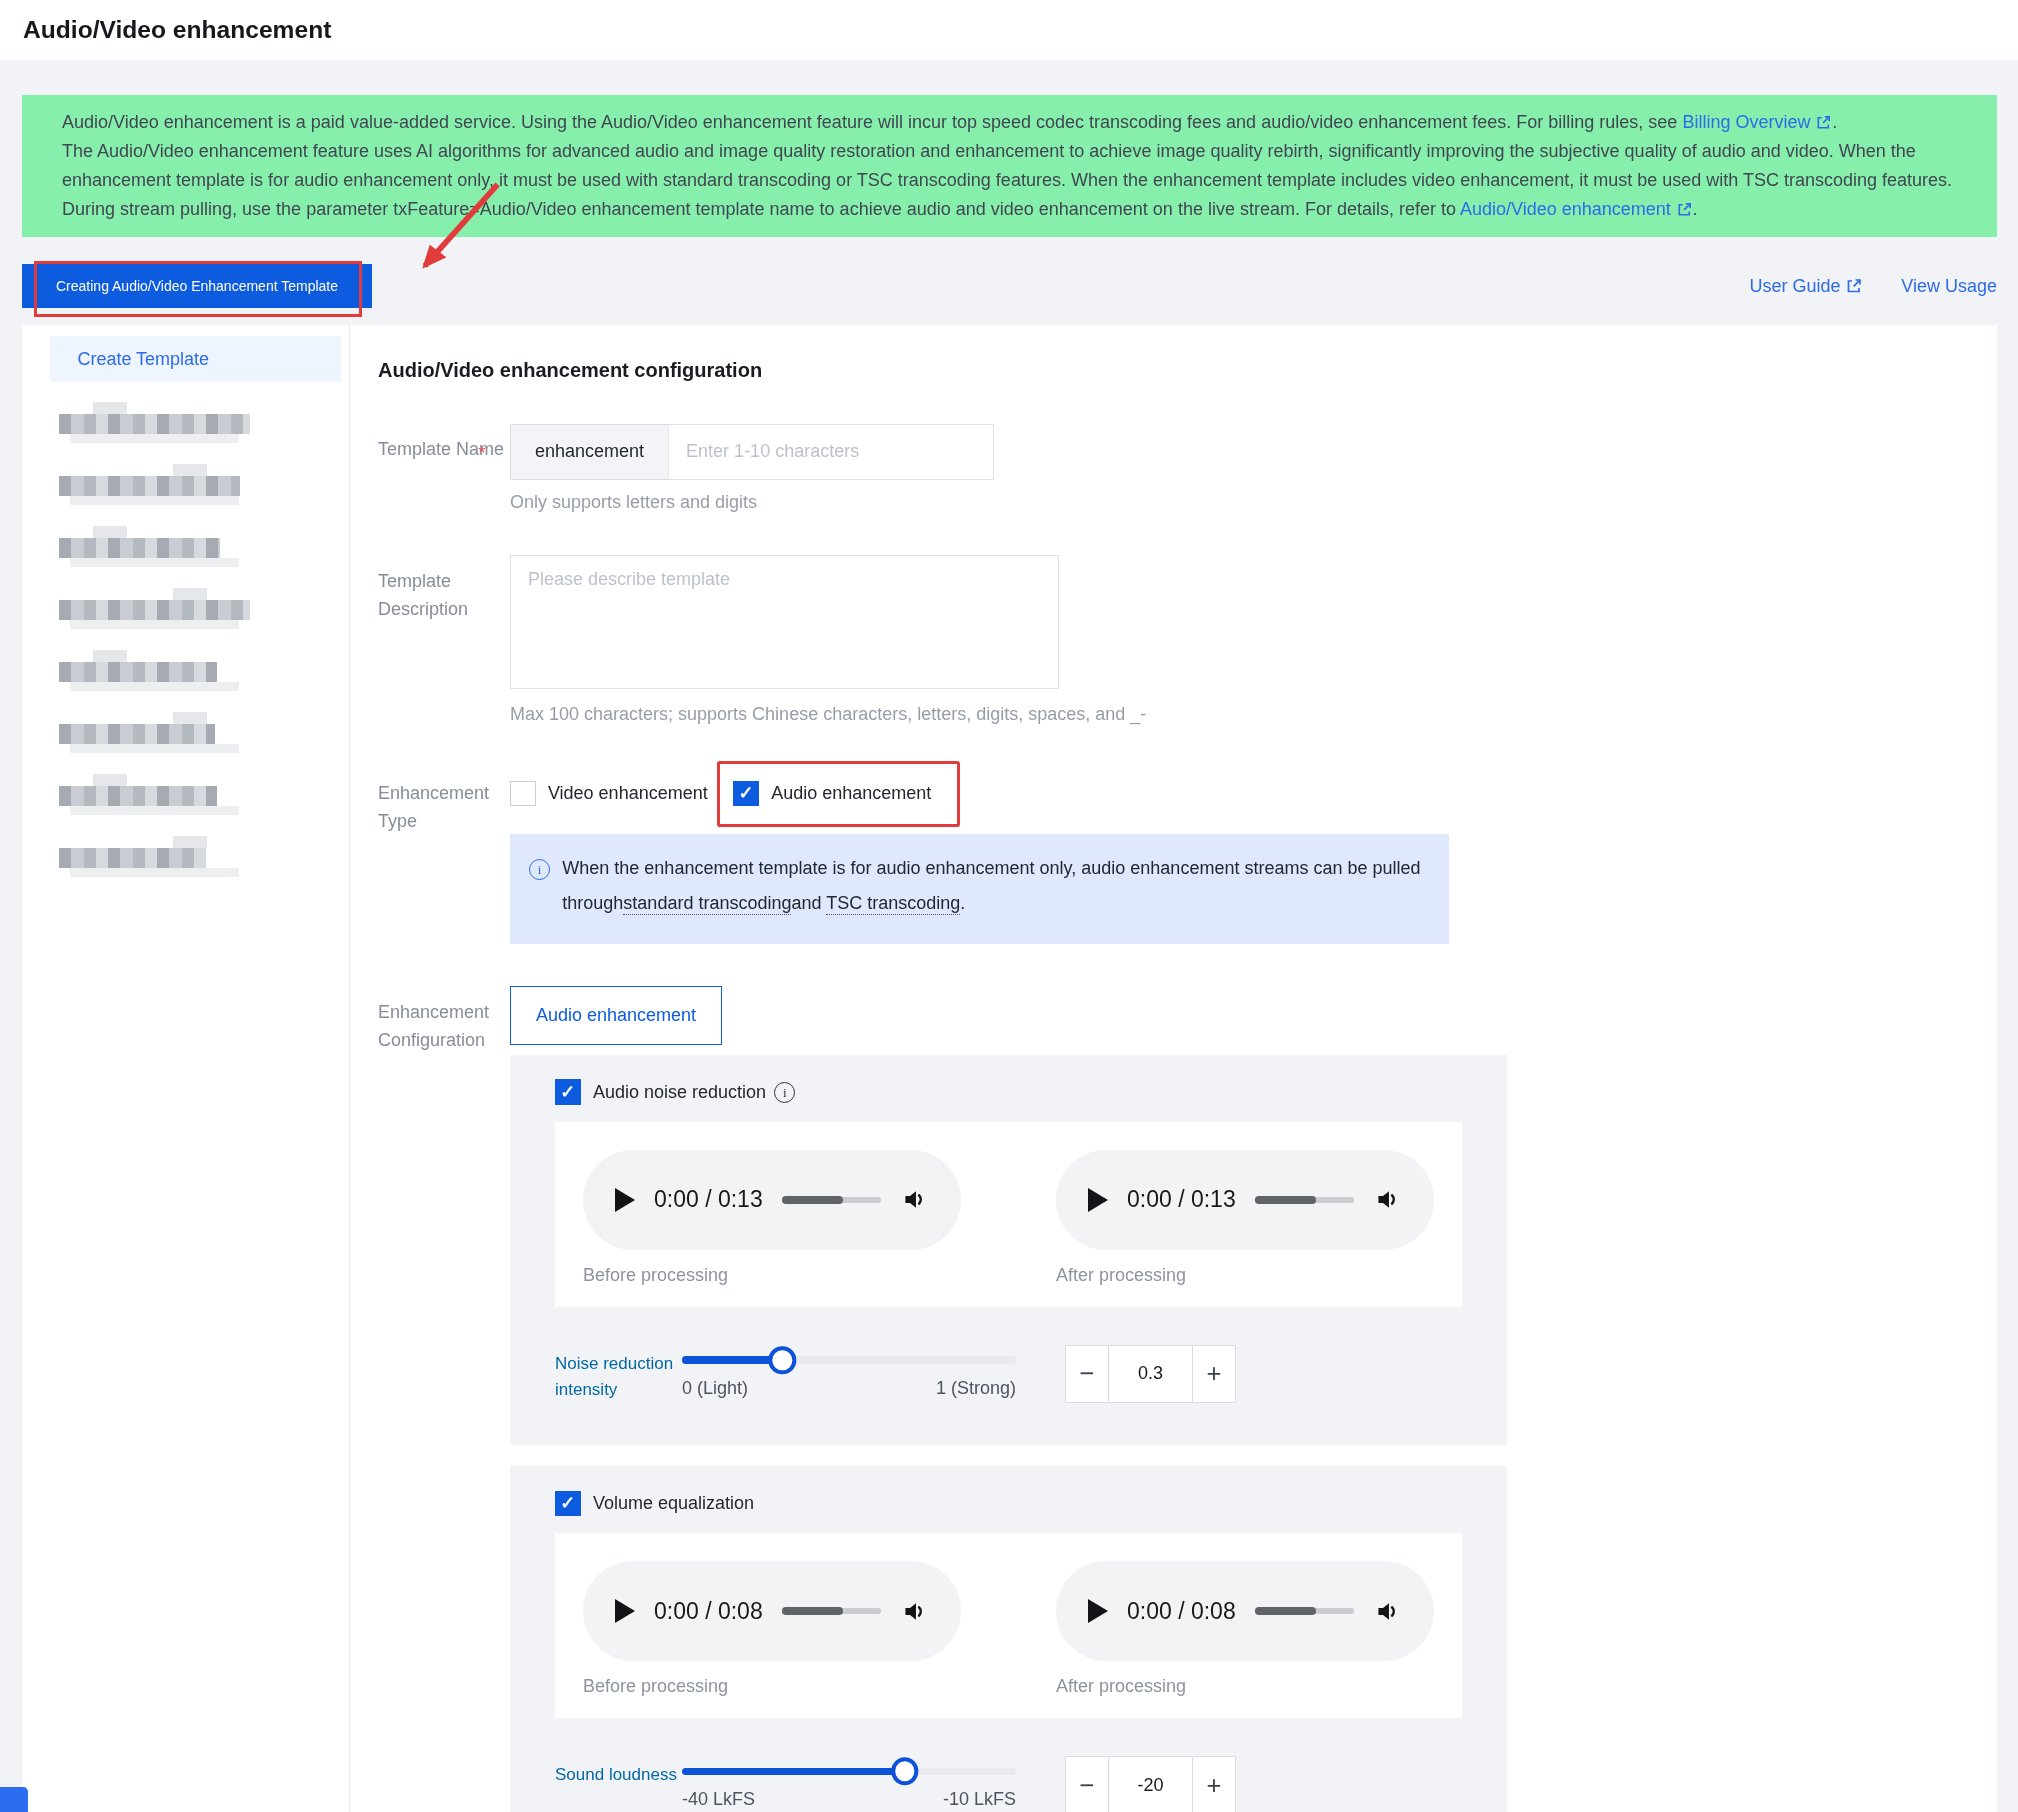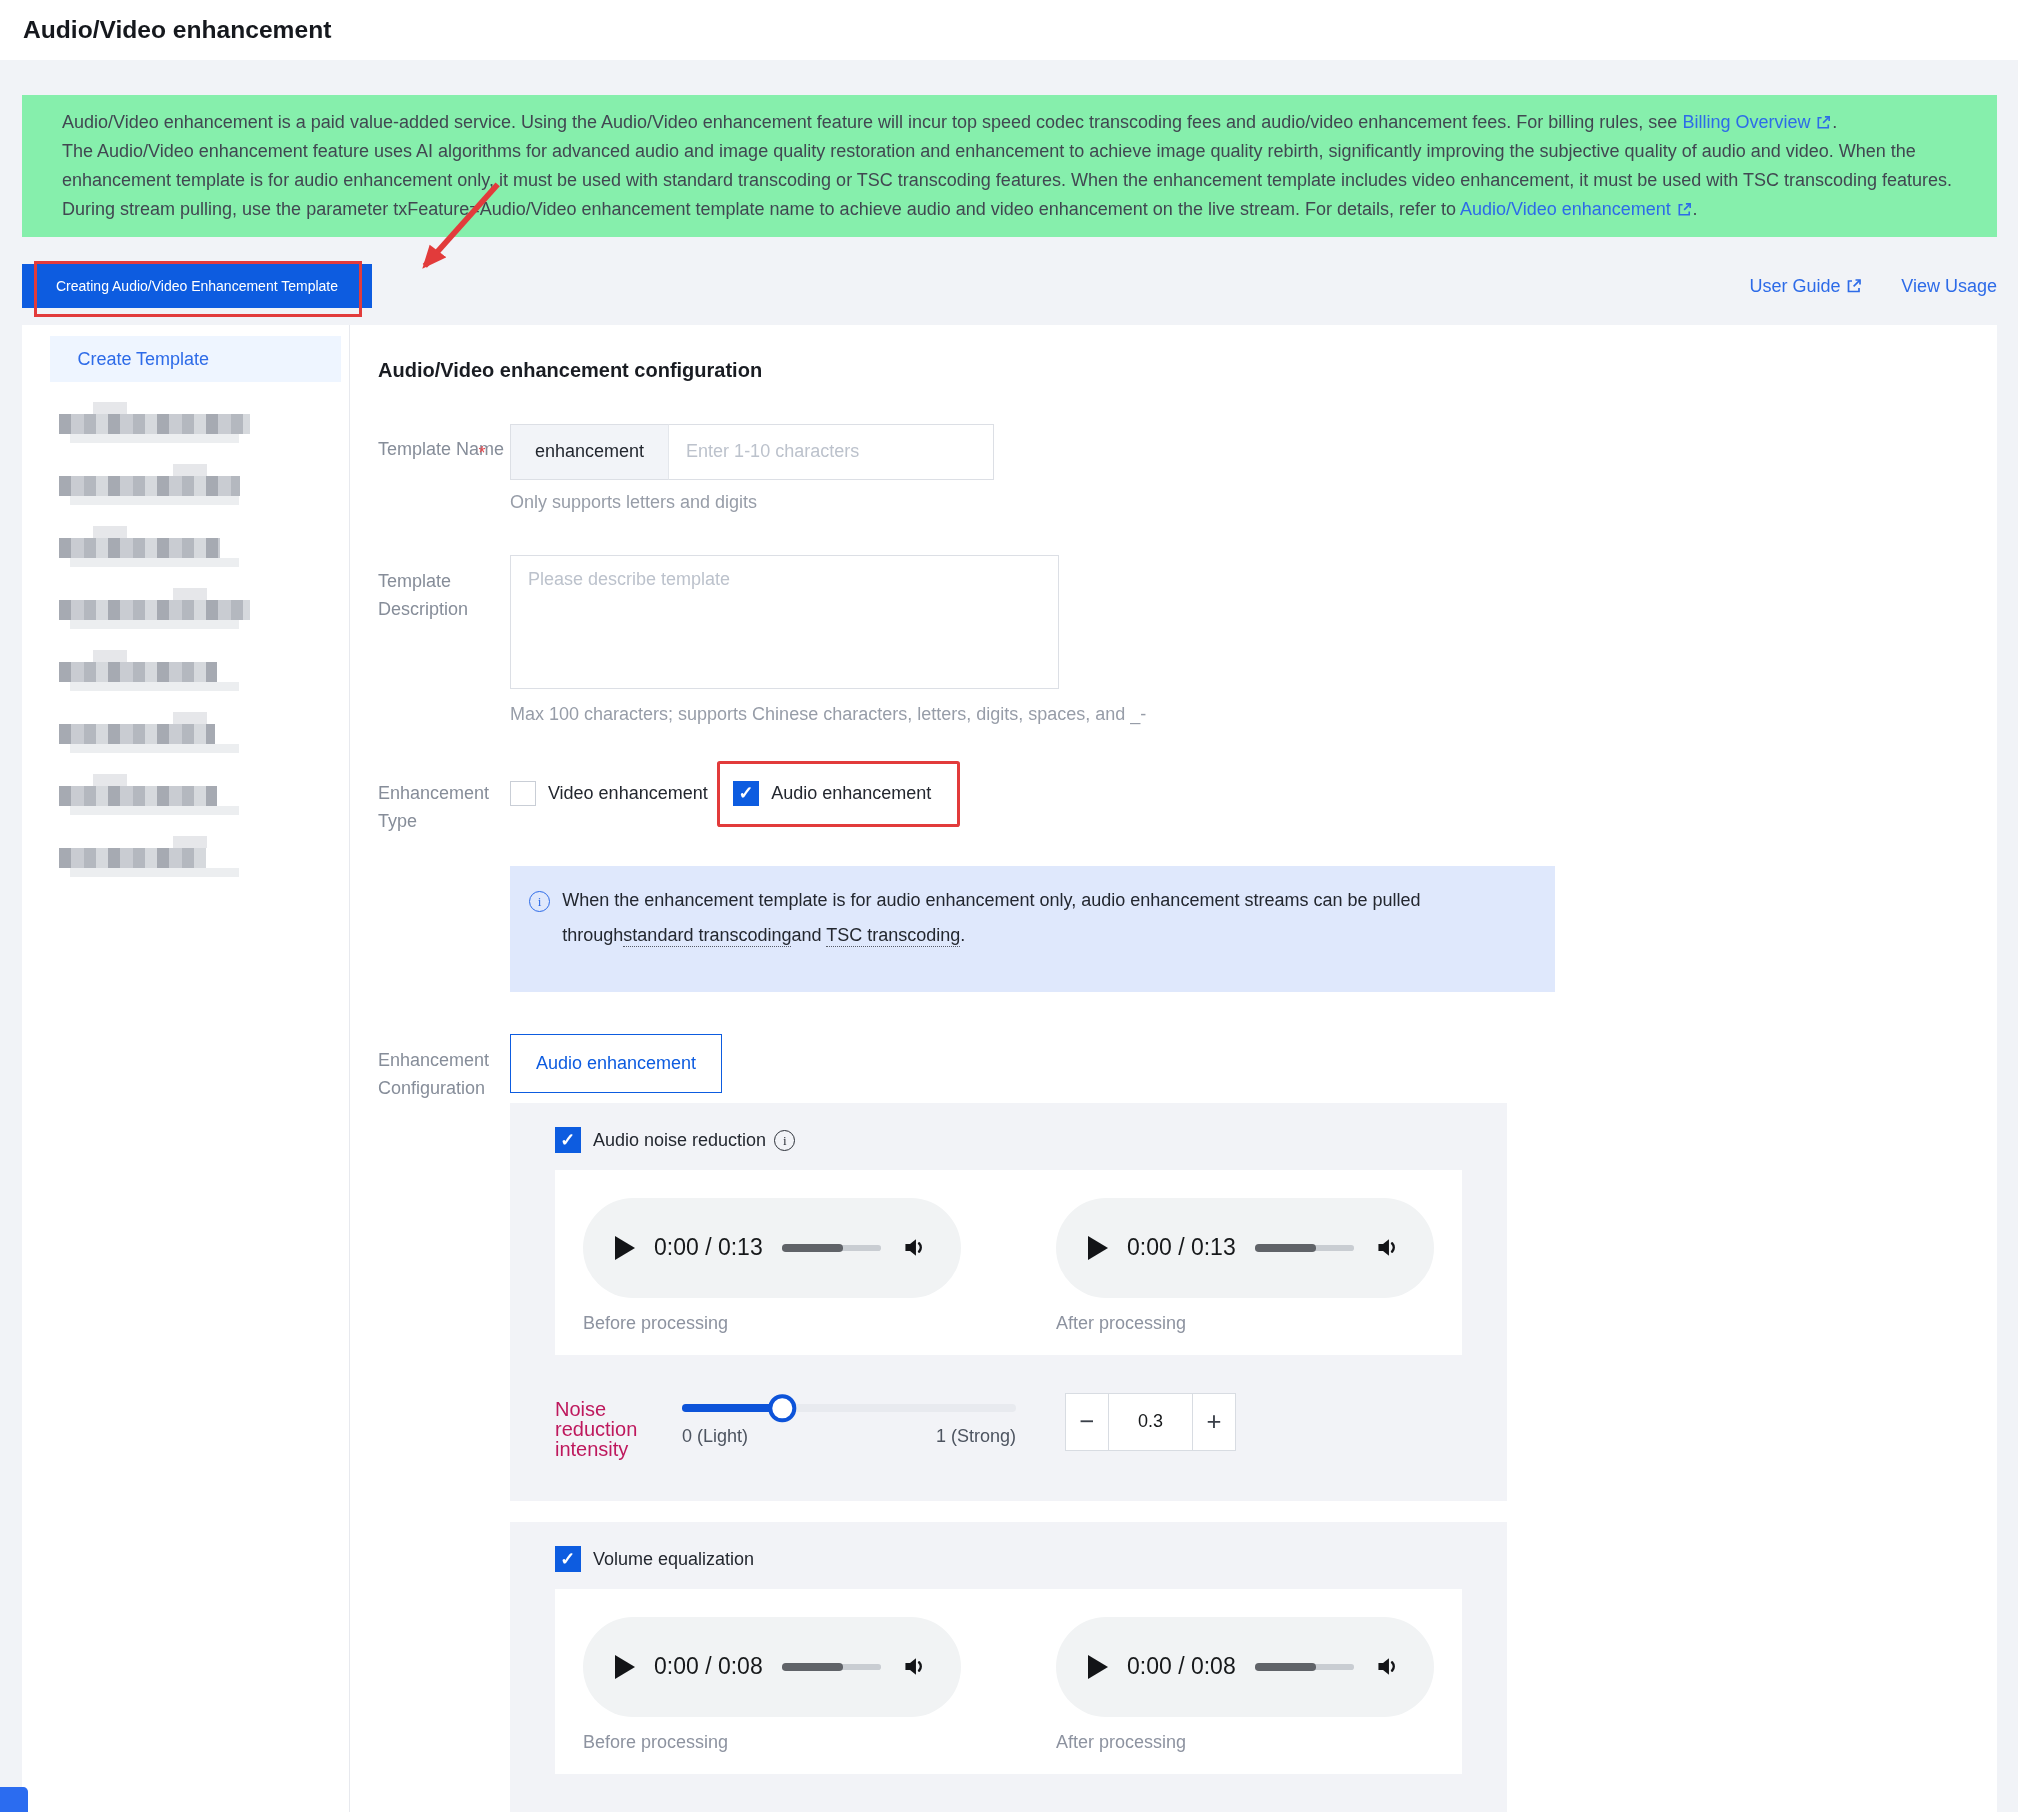--- a/index.html
+++ b/index.html
@@ -57,21 +57,21 @@
 .tarea{width:549px;height:134px;border:0.9px solid #dcdfe5;padding:13.2px 17px;font-size:18px;resize:none;outline:none;font-family:Liberation Sans, sans-serif;color:#23272f}
 
 .cbrow{display:flex;align-items:center;padding-top:13.2px}
 .cbitem{display:inline-flex;align-items:center;gap:12.3px;font-size:18px;color:#23272f;cursor:pointer}
 .cb{width:25.6px;height:25.6px;border:0.9px solid #c9ced6;background:#fff;flex:none;position:relative}
 .cb.on{background:#0d5ce0;border-color:#0d5ce0}
 .cb.on::after{content:"✓";position:absolute;inset:0;color:#fff;font-size:18px;font-weight:bold;display:flex;align-items:center;justify-content:center}
 .audio-wrap{position:relative;margin-left:25.6px}
 .anno-box2{position:absolute;left:-16px;top:-20px;right:-29px;bottom:-21px;border:3.8px solid #e23b3b;border-radius:2.8px;pointer-events:none}
 
-.infobox{margin-top:60px;width:1045px;background:#dfe8fc;padding:17px 28px 39px 19px;font-size:18px;line-height:35px;color:#23272f;display:flex;gap:12.3px;align-items:flex-start}
+.infobox{margin-top:28px;width:939px;background:#dfe8fc;padding:17px 28px 23px 19px;font-size:18px;line-height:35px;color:#23272f;display:flex;gap:12.3px;align-items:flex-start}
 .i-icon{width:21px;height:21px;border:1.9px solid currentColor;border-radius:50%;display:inline-flex;align-items:center;justify-content:center;flex:none}
 .i-icon::after{content:"i";font-size:13.2px;line-height:1;font-family:"Liberation Serif",serif}
 .i-blue{color:#2d6be8;margin-top:7.6px}
 .i-dark{color:#2c3038;margin-left:-5.7px}
 .dotted{border-bottom:1.9px dotted #565c67;padding-bottom:0.9px}
 
 .tabbtn{height:59px;min-width:212px;background:#fff;border:0.9px solid #0d5ce0;color:#0d5ce0;font-size:18px;font-family:inherit;cursor:pointer;padding:0 19px}
 .sect{width:997px;background:#f2f3f7;padding:24.6px 45px 42px;margin-top:9.5px}
 .sect.second{margin-top:21px}
 .sect-head{display:flex;align-items:center;gap:14px;font-size:18px;color:#191c22}
@@ -79,21 +79,21 @@
 .pcol{display:flex;flex-direction:column;}
 .pill{width:378px;height:100px;border-radius:50px;background:#f1f3f4;display:flex;align-items:center;padding:0 32px;gap:19px;cursor:pointer}
 .play-icon{width:0;height:0;border-left:20px solid #131417;border-top:12.3px solid transparent;border-bottom:12.3px solid transparent;flex:none;cursor:pointer}
 .ptime{font-size:23px;color:#16181a;white-space:nowrap}
 .pbar{flex:1;height:5.7px;border-radius:2.8px;background:#c9cdd2;position:relative;cursor:pointer}
 .pbar::before{content:"";position:absolute;left:0;top:-0.9px;height:7.6px;width:61px;border-radius:3.8px;background:#606368}
 .vol{flex:none;cursor:pointer}
 .pcap{margin-top:15px;font-size:18px;color:#8d93a0}
 
 .slider-blk{margin-top:38px;display:flex}
-.slabel{width:127px;flex:none;font-size:20px;line-height:20px;color:#be185d;padding-top:5.7px}
+.slabel{width:127px;flex:none;font-size:17px;line-height:26px;color:#0369a1;padding-top:5.7px}
 .sbox{width:334px;margin-top:11.4px}
 .track{height:7.6px;border-radius:3.8px;background:#e8eaef;position:relative;cursor:pointer}
 .fill{height:7.6px;border-radius:3.8px;background:#0d53d9;position:absolute;left:0;top:0}
 .knob{position:absolute;top:50%;width:27.4px;height:27.4px;background:#fff;border:4.7px solid #0d53d9;border-radius:50%;transform:translate(-50%,-50%);cursor:grab}
 .srange{display:flex;justify-content:space-between;margin-top:14px;font-size:18px;color:#4d5460}
 .stepper{display:flex;margin-left:49px;height:58px}
 .step-btn{width:44px;background:#fff;border:0.9px solid #d8dce2;font-size:25.6px;color:#3a4049;display:flex;align-items:center;justify-content:center;cursor:pointer;font-family:inherit}
 .step-val{width:83px;background:#fff;border-top:0.9px solid #d8dce2;border-bottom:0.9px solid #d8dce2;display:flex;align-items:center;justify-content:center;font-size:18px;color:#16181a}
 
 .chip{position:absolute;left:0;bottom:0;width:28px;height:24.6px;background:#2b6cf0;border-radius:0 4.7px 0 0;cursor:pointer}

